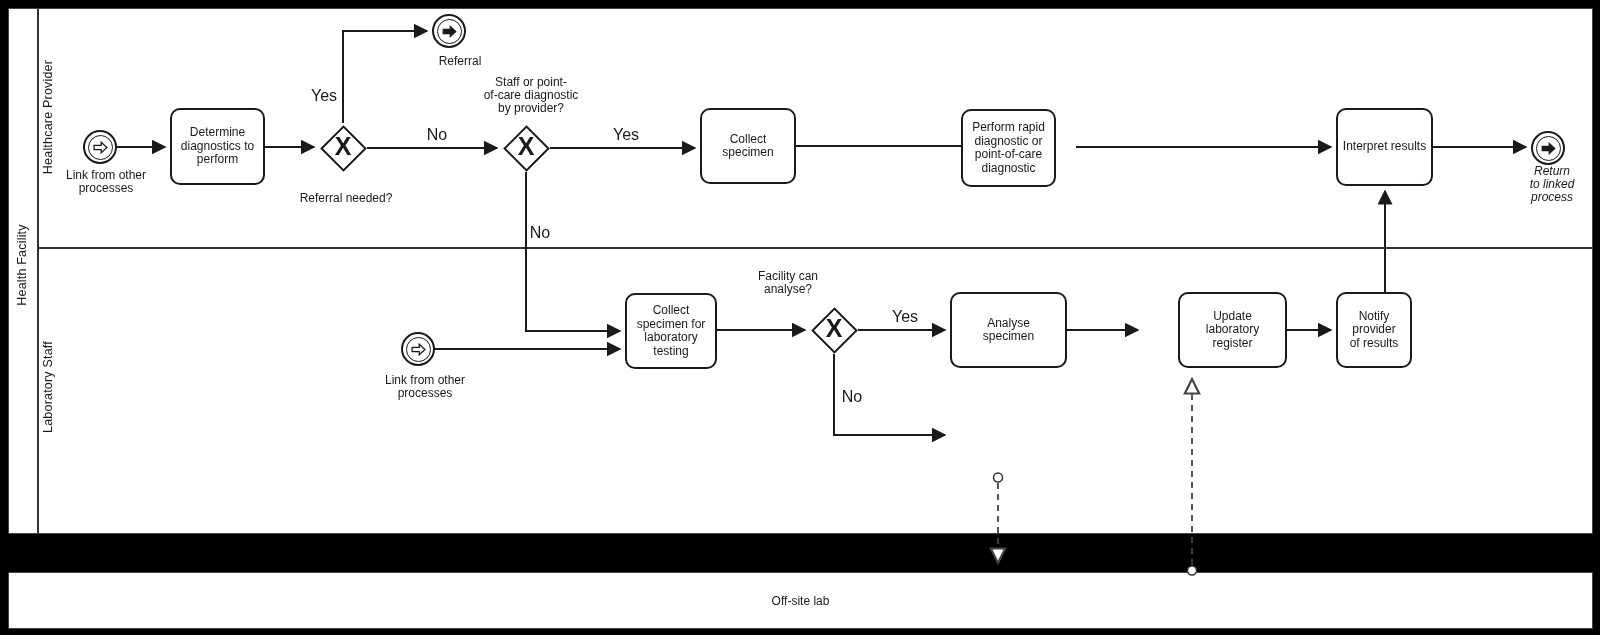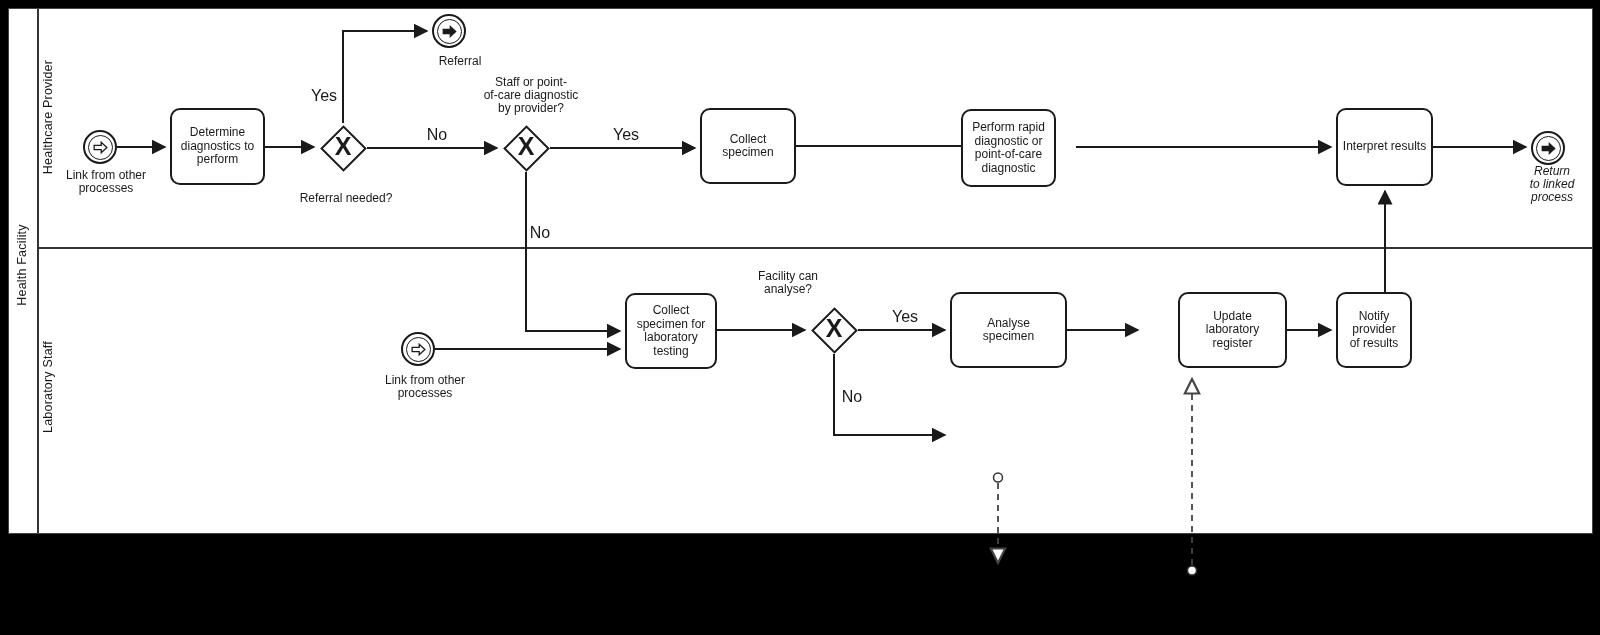--- a/index.html
+++ b/index.html
@@ -38,20 +38,23 @@
 <div class="stage">
 
   <div class="pool pool-main">
     <div class="pool-header-divider"></div>
     <div class="lane-divider"></div>
   </div>
   <div class="vlabel" style="left:22px;top:265px;">Health Facility</div>
   <div class="vlabel" style="left:48px;top:117px;">Healthcare Provider</div>
   <div class="vlabel" style="left:48px;top:387px;">Laboratory Staff</div>
 
+  <div class="pool pool-offsite">
+    <span class="offsite-label">Off-site lab</span>
+  </div>
 
   <svg class="wires" width="1600" height="635">
     <defs>
       <marker id="arr" viewBox="0 0 10 10" refX="9" refY="5" markerWidth="7.5" markerHeight="7.5" orient="auto-start-reverse">
         <path d="M0 0 L10 5 L0 10 z" fill="#1a1a1a"></path>
       </marker>
       <marker id="oarr" viewBox="0 0 10 10" refX="8.5" refY="5" markerWidth="10" markerHeight="10" orient="auto-start-reverse">
         <path d="M1 1 L9 5 L1 9 z" fill="#ffffff" stroke="#444444" stroke-width="1.2"></path>
       </marker>
     </defs>

